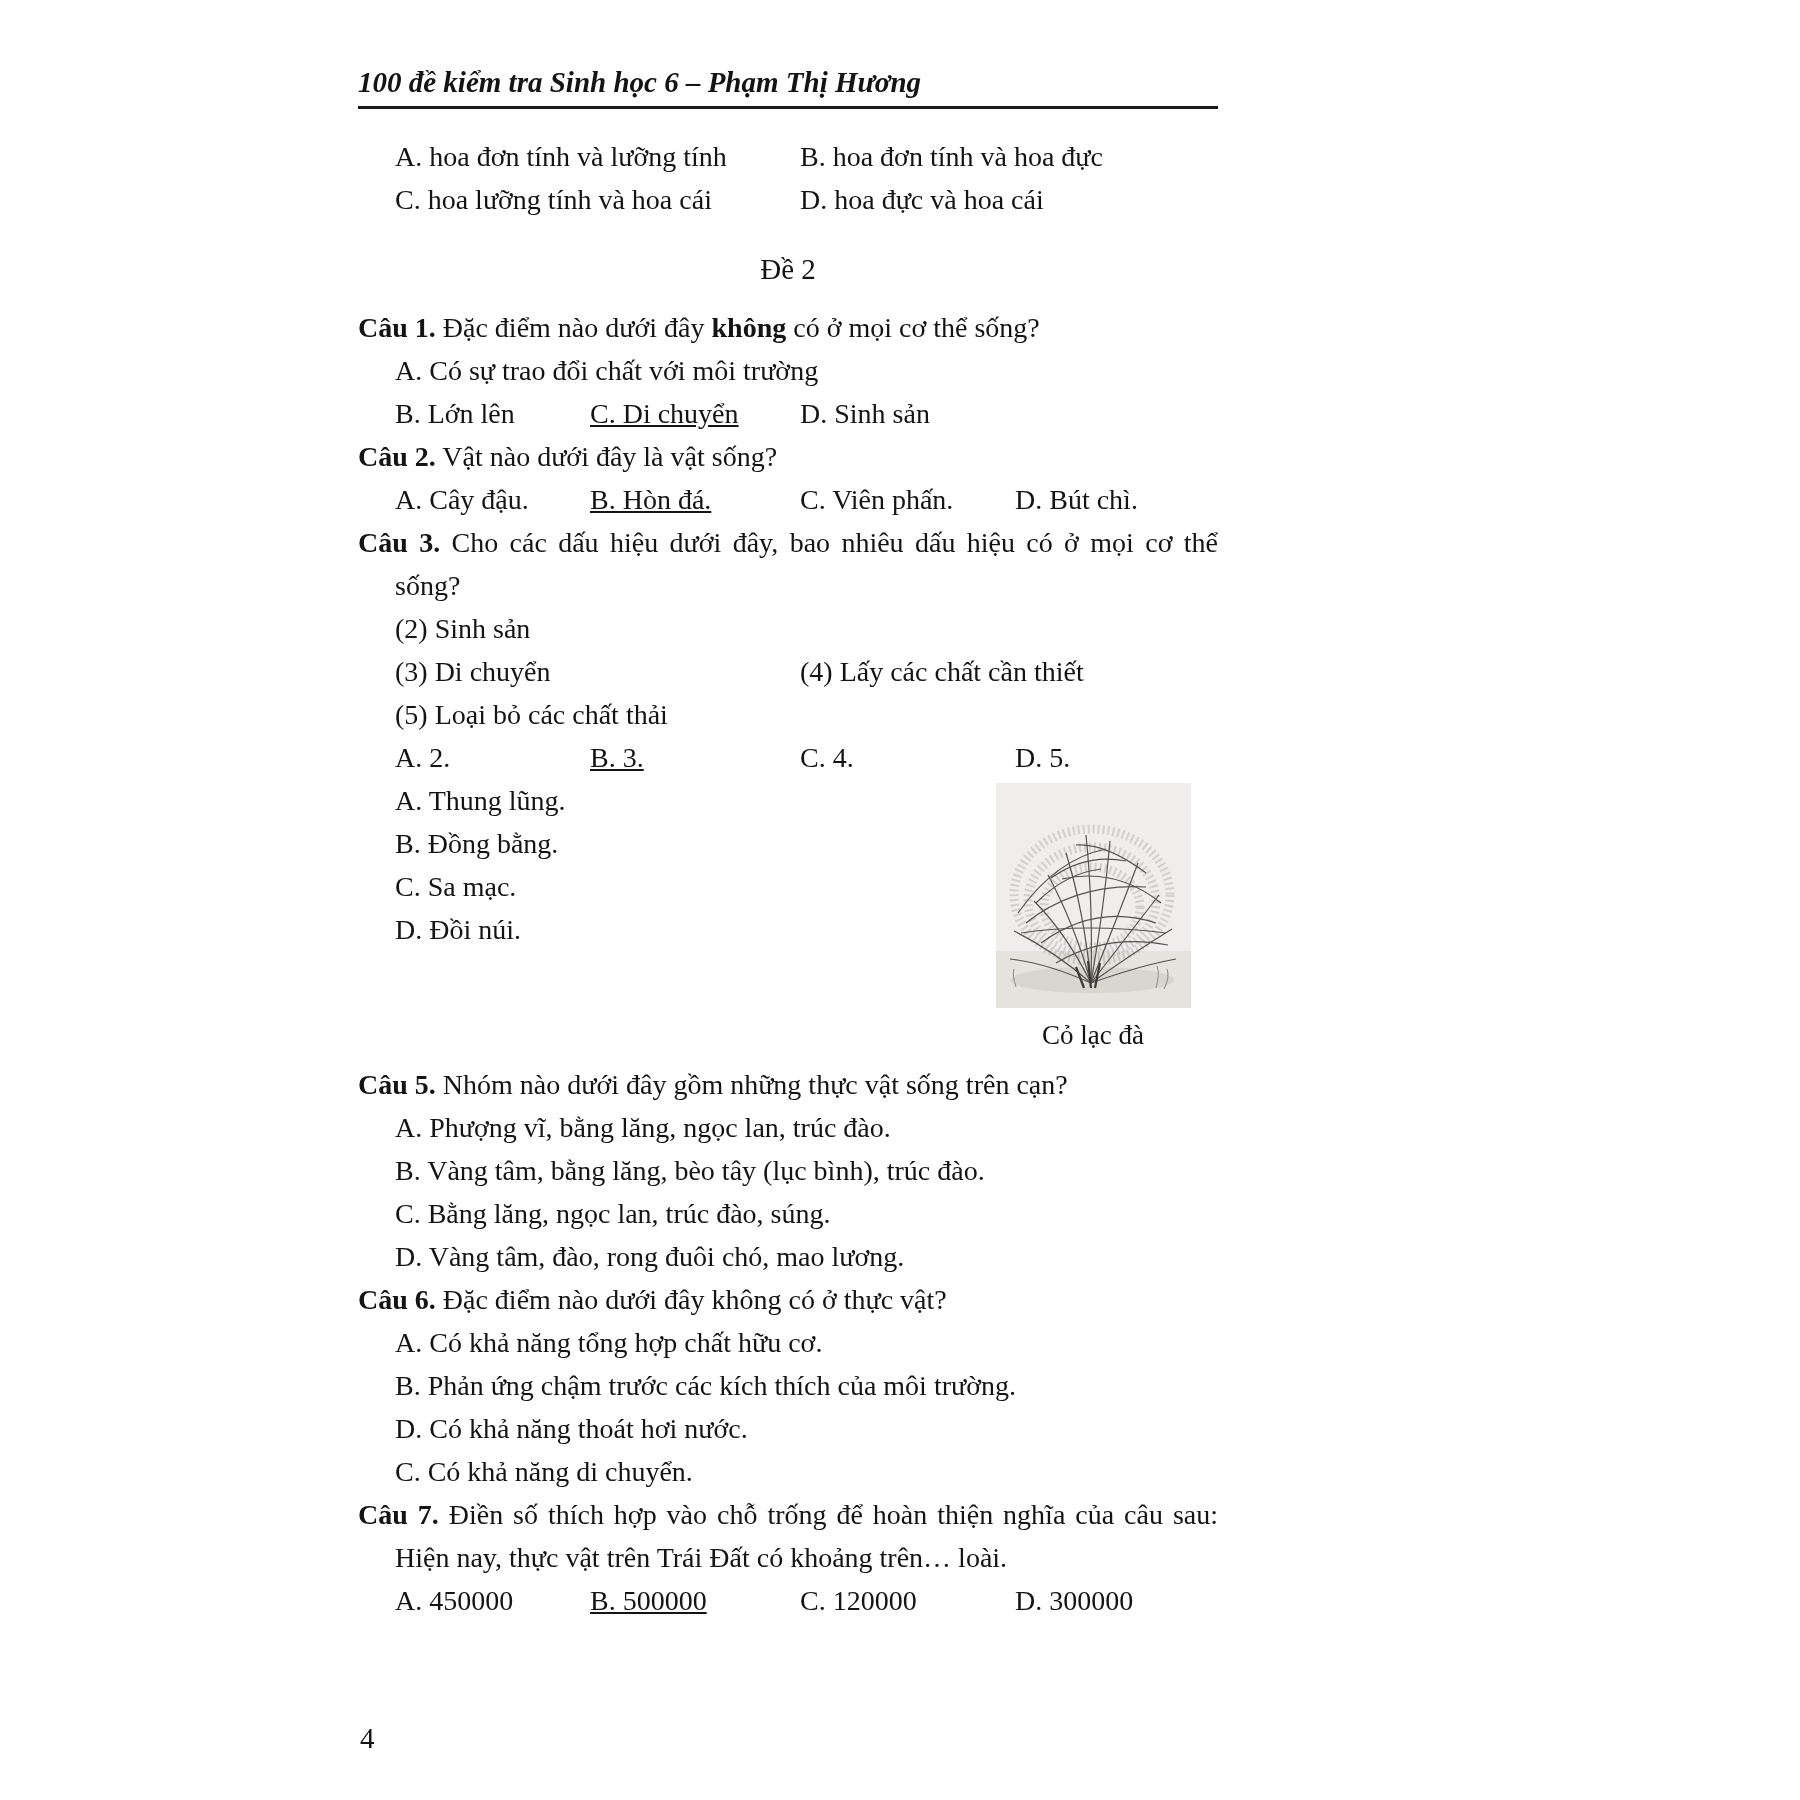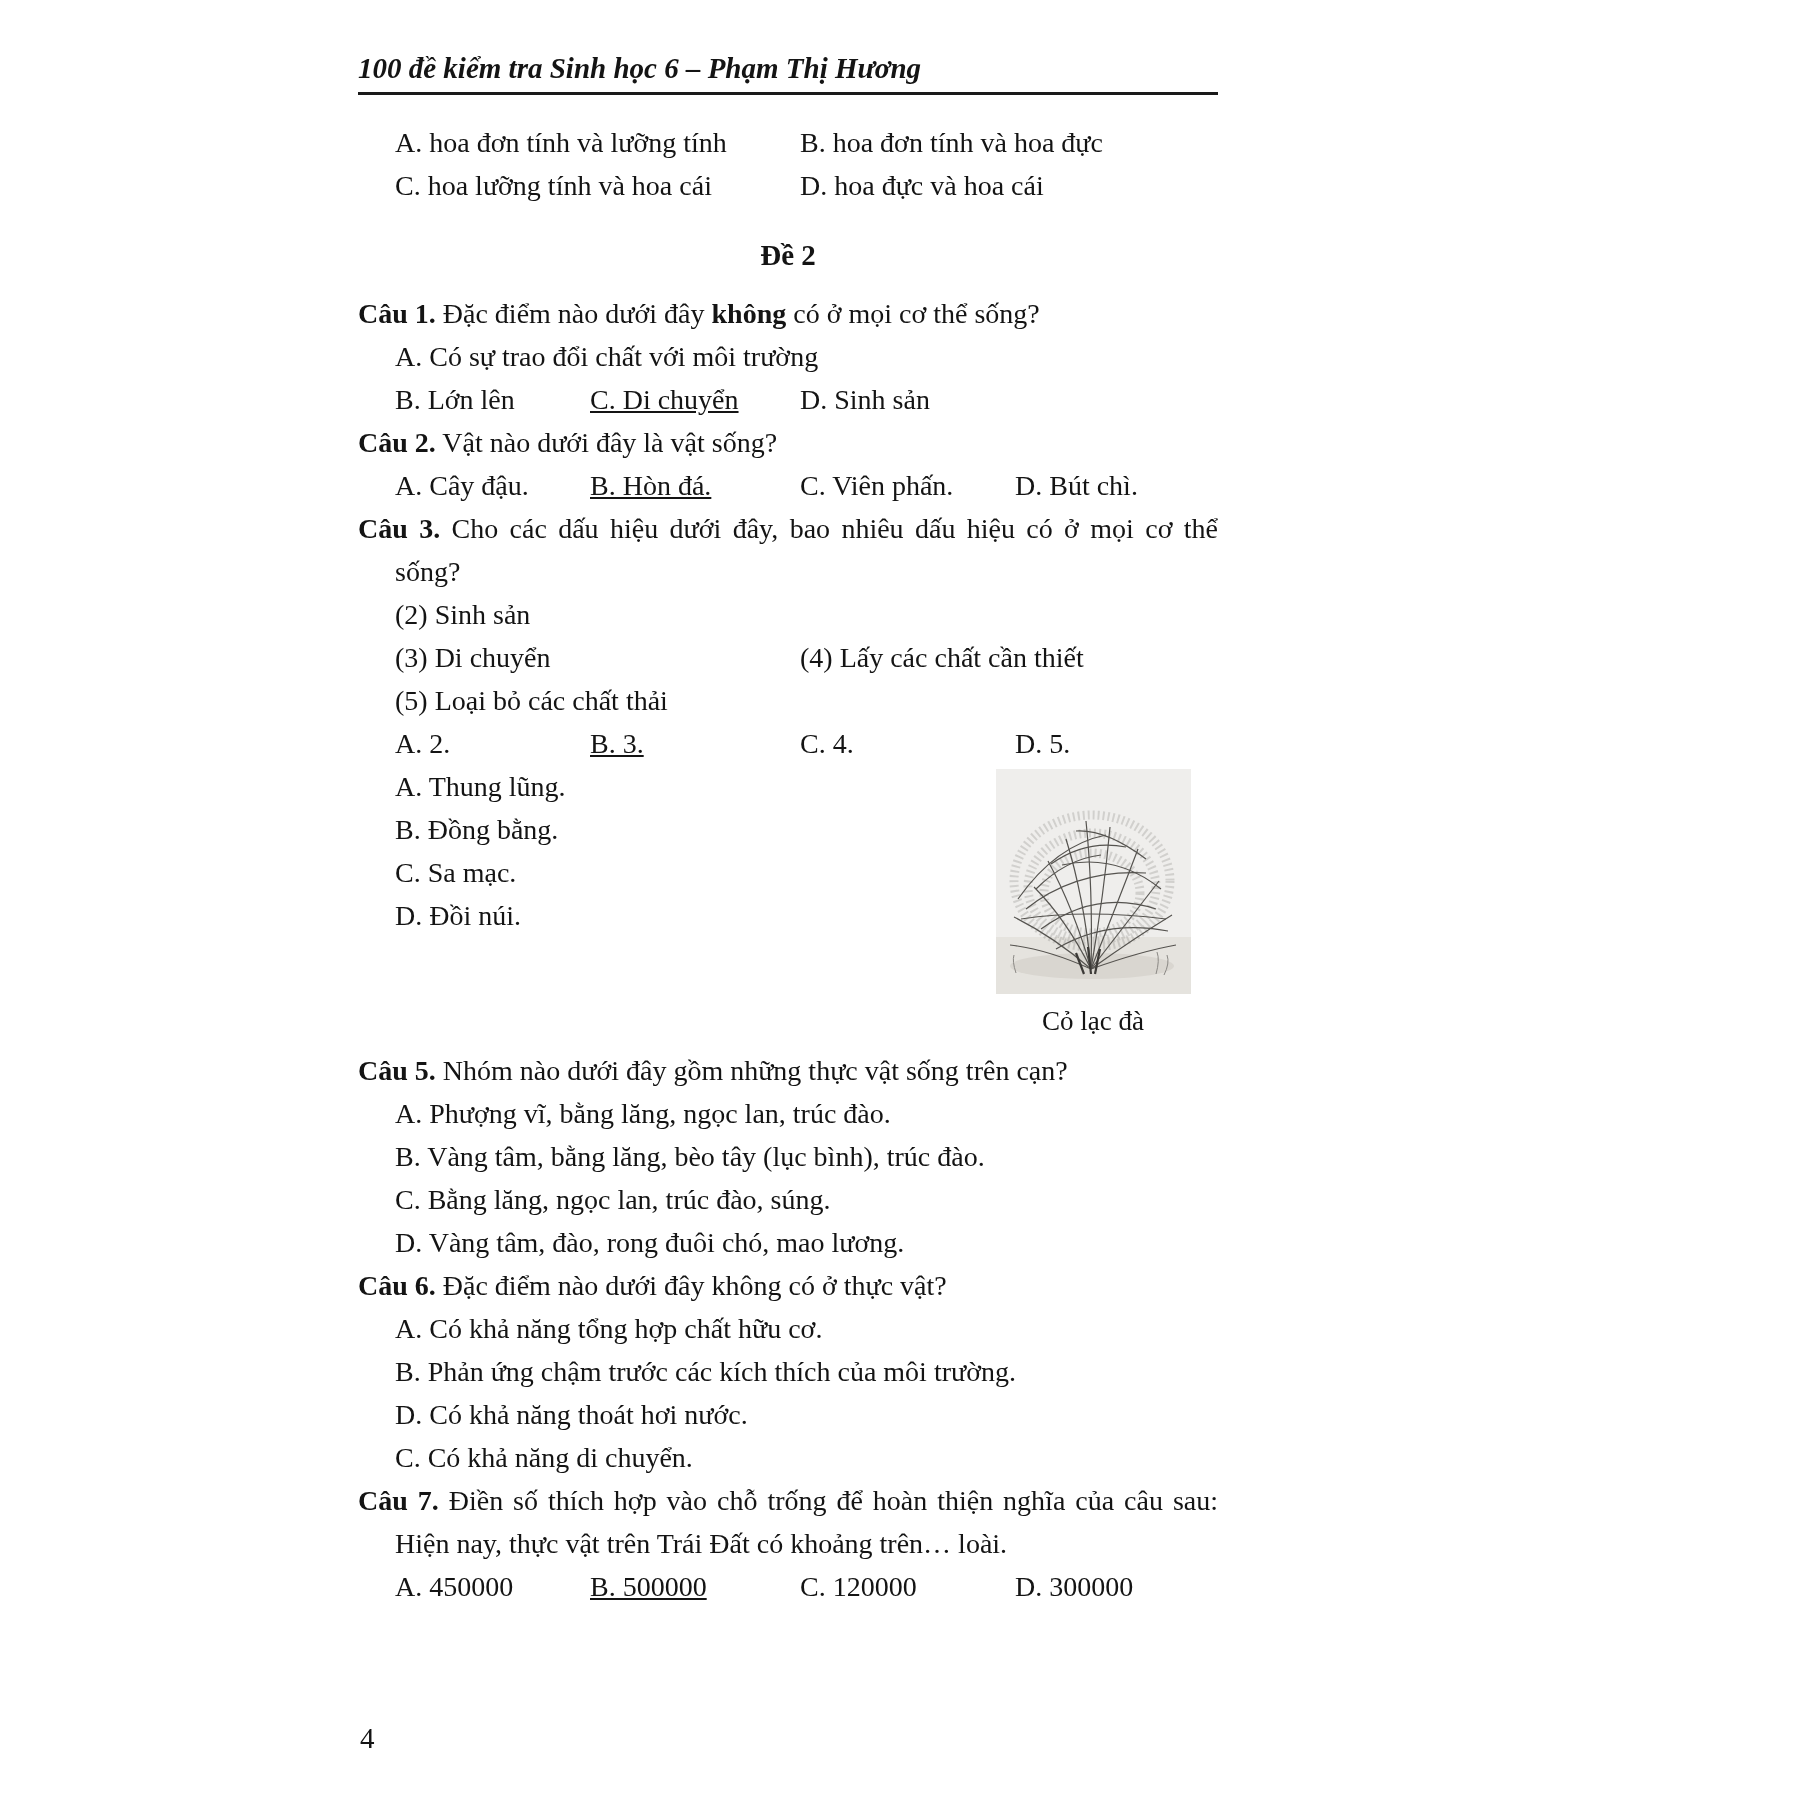--- a/index.html
+++ b/index.html
@@ -2,29 +2,29 @@
 <html><head>
 <meta charset="utf-8">
 <style>
   * { margin:0; padding:0; box-sizing:border-box; }
   html,body { background:#ffffff; }
   body {
     width:1800px; height:1800px;
     font-family:"Liberation Serif","DejaVu Serif",serif;
     color:#141414;
   }
-  .page { position:relative; width:1800px; height:1800px; overflow:hidden; padding-top:52px; }
+  .page { position:relative; width:1800px; height:1800px; overflow:hidden; padding-top:66px; }
   .hdr { width:860px; margin-left:358px; border-bottom:3px solid #1a1a1a; padding-bottom:7px; }
   .hdr-title { font-style:italic; font-weight:bold; font-size:29px; }
   .content { width:860px; margin-left:358px; font-size:28px; line-height:43px; margin-top:26px; }
   .q { padding-left:37px; text-indent:-37px; text-align:justify; }
   .q.clr { clear:both; }
   .ql { font-weight:bold; }
   .b { font-weight:bold; }
-  .sec { text-align:center; font-weight:bold; font-size:29px; margin-top:27px; margin-bottom:15px; }
+  .sec { text-align:center; font-weight:normal; font-size:29px; margin-top:27px; margin-bottom:15px; }
   .row { display:flex; margin-left:37px; }
   .row span { display:block; white-space:nowrap; }
   .wA { width:405px; flex-shrink:0; }
   .w1 { width:195px; flex-shrink:0; }
   .w2 { width:210px; flex-shrink:0;text-decoration:underline; }
   .w3 { width:215px; flex-shrink:0; }
   .opt { margin-left:37px; }
   .fig { float:right; width:250px; margin:4px 0 6px 20px; text-align:center; }
   .fig svg { width:195px; height:225px; display:block; margin:0 auto; }
   .figcap { font-size:27px; margin-top:6px; }

